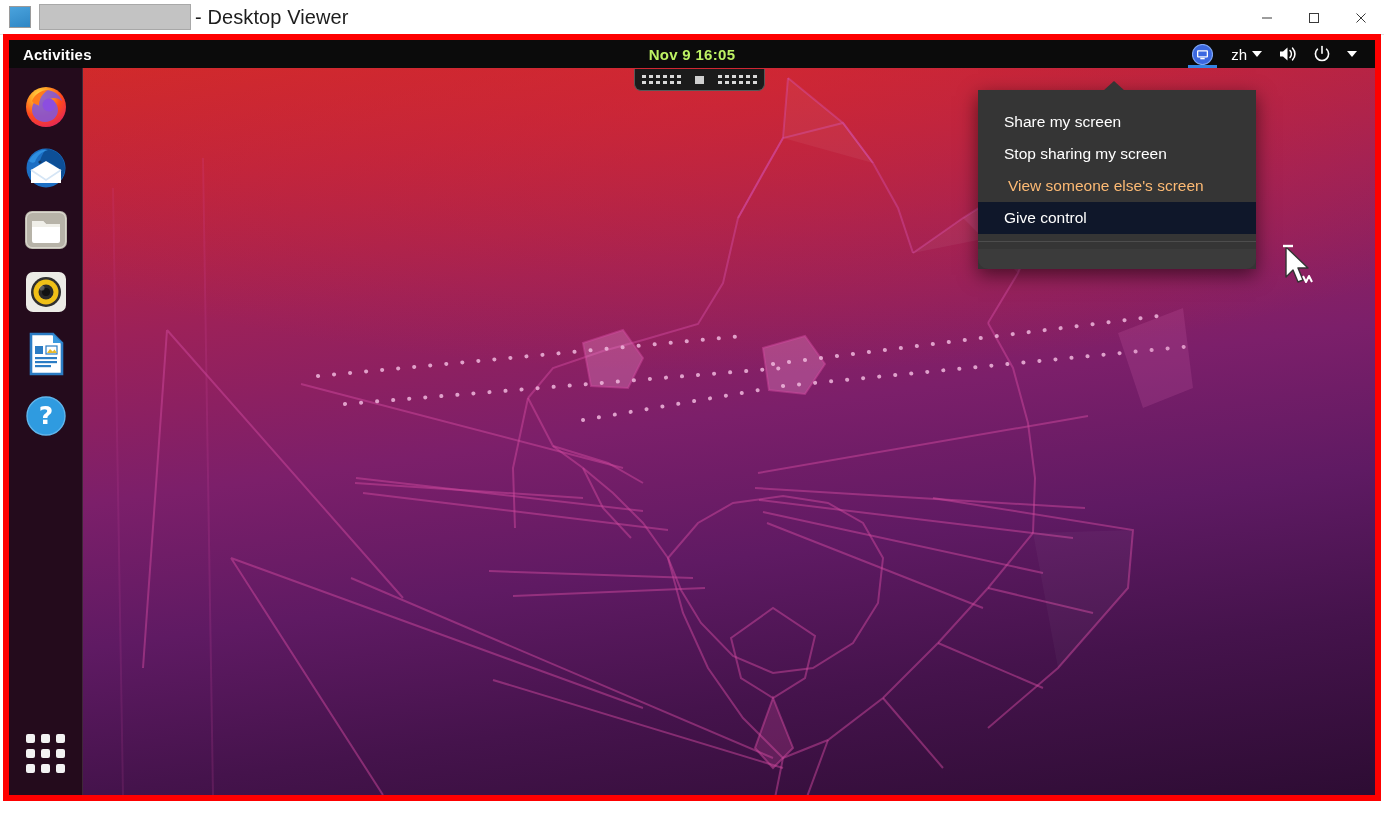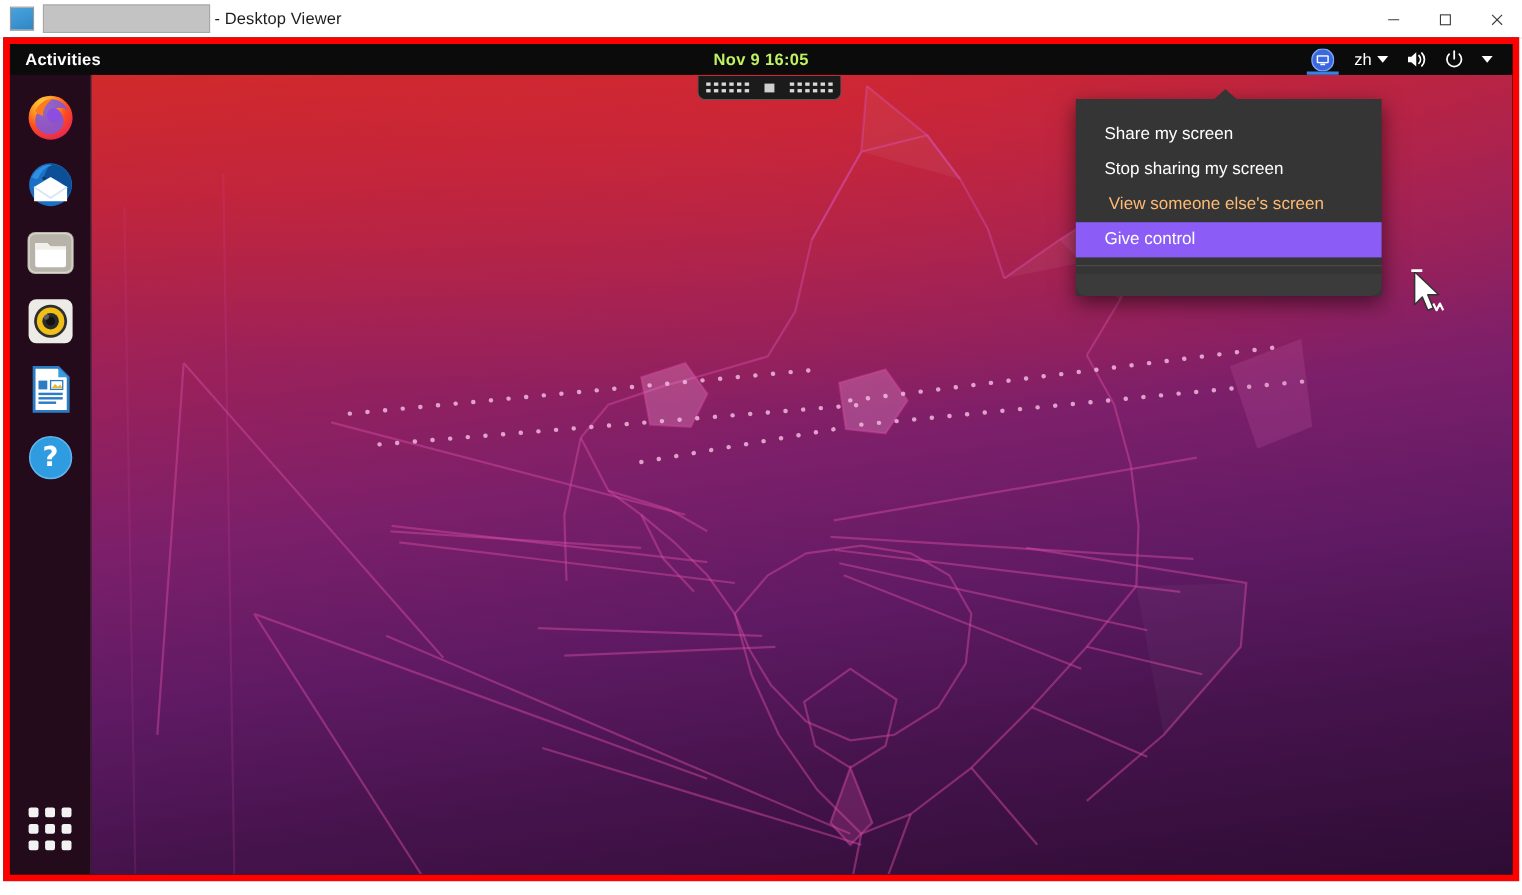--- a/index.html
+++ b/index.html
@@ -30,21 +30,21 @@
     border: 1px solid #9a9a9a;
   }
   #title-redacted {
     width: 152px; height: 26px;
     margin-left: 8px;
     background: #c3c3c3;
     border: 1px solid #a8a8a8;
   }
   #titlebar-text {
     margin-left: 4px;
-    font-size: 15px; color: #1d1d1d;
+    font-size: 20px; color: #1d1d1d;
     letter-spacing: .1px;
     white-space: nowrap;
   }
   #window-controls {
     position: absolute; right: 0; top: 0;
     height: 35px; display: flex;
   }
   .wbtn {
     width: 47px; height: 35px;
     display: flex; align-items: center; justify-content: center;
@@ -211,21 +211,21 @@
     border-bottom: 10px solid #353535;
   }
   .menu-item {
     padding: 7px 26px;
     font-size: 15.5px;
     color: #ffffff;
     font-family: "Liberation Sans", sans-serif;
     white-space: nowrap;
   }
   .menu-item.disabled { color: #fdba74; padding-left: 30px; }
-  .menu-item.active { background: #8b5cf6; }
+  .menu-item.active { background: #0f172a; }
   #menu-separator {
     height: 1px; background: #4d4d4d;
     margin: 7px 0 0 0;
   }
   #menu-footer {
     height: 20px;
     background: #3b3b3b;
     border-radius: 0 0 10px 10px;
     margin-top: 7px;
   }

